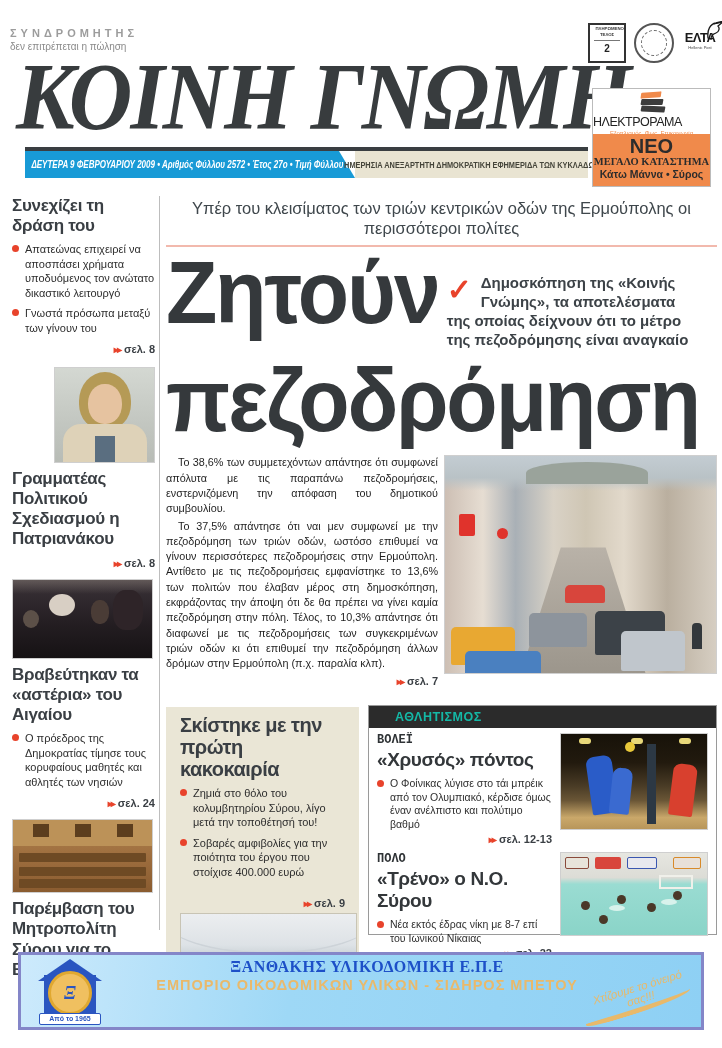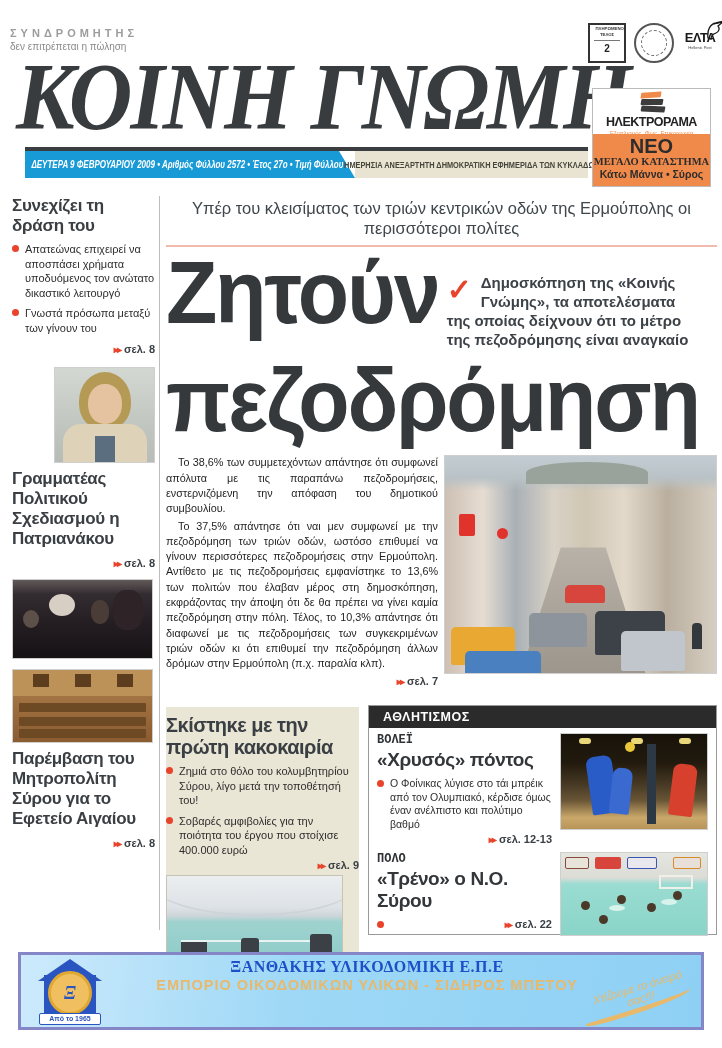--- a/index.html
+++ b/index.html
@@ -34,21 +34,21 @@
   .tag-bar { position:absolute; left:355px; top:151px; width:233px; height:27px; background:#e9e4d2; display:flex; align-items:center; justify-content:center; }
   .tag-bar .txt { color:#45453a; font-size:9px; font-weight:bold; white-space:nowrap; transform:scaleX(.82); transform-origin:center; }
 
   
   .el-ad { position:absolute; left:592px; top:88px; width:119px; height:99px; border:1px solid #bbb; background:#fff; }
   .el-ad .logo { width:30px; height:22px; margin:3px auto 1px; position:relative; }
   .el-ad .logo i { position:absolute; left:4px; height:6px; border-radius:1px; }
   .el-ad .logo .a { top:0; width:20px; background:#f08a4b; transform:skewX(-12deg) rotate(-4deg); }
   .el-ad .logo .b { top:7px; width:22px; background:#3c3c3c; transform:skewX(-10deg); }
   .el-ad .logo .c { top:14px; width:24px; background:#3c3c3c; transform:skewX(-8deg) rotate(3deg); }
-  .el-ad .name { text-align:center; font-size:12.5px; font-weight:bold; color:#222; letter-spacing:-0.5px; }
+  .el-ad .name { font-size:12.5px; font-weight:normal; color:#222; letter-spacing:-0.5px; }
   .el-ad .tg { text-align:center; font-size:6px; color:#f08a4b; margin-top:1px; }
   .el-ad .orange { position:absolute; left:0; right:0; bottom:0; height:52px; background:#f08a4b; text-align:center; color:#2c2c2c; }
   .el-ad .neo { font-size:20px; font-weight:bold; line-height:20px; margin-top:2px; }
   .el-ad .l2 { font-size:10.5px; font-weight:bold; line-height:12px;font-family:Liberation Serif, serif; }
   .el-ad .l3 { font-size:10.5px; font-weight:bold; line-height:12px; }
 
   
   .sidebar { position:absolute; left:12px; top:196px; width:143px; }
   .divider-v { position:absolute; left:159px; top:196px; width:1px; height:734px; background:#bdbdbd; }
   .s-title { font-size:17px; font-weight:bold; line-height:1.18; color:#3a3f44; letter-spacing:-0.3px; }
@@ -101,36 +101,36 @@
   .c-yellow { left:6px; bottom:8px; width:64px; height:38px; background:#e8a832; }
   .c-blue { left:20px; bottom:-8px; width:76px; height:30px; background:#4a80c0; border-radius:8px 8px 0 0; }
   .c-grey { left:84px; bottom:26px; width:58px; height:34px; background:#8d949c; }
   .c-dark { left:150px; bottom:18px; width:70px; height:44px; background:#3c4248; }
   .c-silver { left:176px; bottom:2px; width:64px; height:40px; background:#c0c6cc; }
   .c-red { left:120px; bottom:70px; width:40px; height:18px; background:#d8453c; }
   .ph-street .ped { position:absolute; right:14px; bottom:24px; width:10px; height:26px; background:#33383c; border-radius:4px 4px 0 0; }
   .a-ref { margin-top:4px; }
 
   
-  .pool-box { position:absolute; left:166px; top:707px; width:193px; height:246px; background:#eae6d6; padding:7px 0; }
+  .pool-box { position:absolute; left:166px; top:707px; width:193px; height:246px; background:#eae6d6; padding:7px 14px; }
   .pool-box .s-title { font-size:20px; line-height:22px; letter-spacing:-0.5px; }
   .pool-box .bullet { font-size:11px; }
-  .pool-box .pref { margin-top:2px; }
+  .pool-box .pref { margin-top:18px; }
   .ph-pool { width:177px; height:84px; margin-top:4px; background:
       linear-gradient(180deg,#eceef0 0%,#dde2e6 38%,#cfd6da 48%,#9fd2cf 56%,#8fccc9 100%); border:1px solid #c8c4b4; }
   .ph-pool .arc { position:absolute; left:-10%; top:-30px; width:120%; height:70px; border-radius:50%; border-bottom:2px solid #cdd3d8; }
   .ph-pool .lane { position:absolute; left:8%; bottom:16px; width:84%; height:2px; background:#e8f4f2; }
   .ph-pool .blk { position:absolute; bottom:2px; background:#3a4046; }
   .ph-pool .k1 { left:14px; width:26px; height:14px; }
   .ph-pool .k2 { left:74px; width:18px; height:18px; border-radius:3px; }
   .ph-pool .k3 { right:10px; width:22px; height:22px; border-radius:3px; }
 
   
   .sports { position:absolute; left:368px; top:705px; width:349px; height:230px; border:1px solid #9a9a9a; background:#fff; }
-  .sports-head { height:22px; background:#2b2b2b; color:#ffffff; font-size:12.5px; font-weight:bold; letter-spacing:.5px; display:flex; align-items:center; padding-left:14px; }
+  .sports-head { height:22px; background:#2b2b2b; color:#14b8a6; font-size:12.5px; font-weight:bold; letter-spacing:.5px; display:flex; align-items:center; padding-left:26px; }
   .sp-row { display:flex; padding:5px 8px 2px 8px; }
   .sp-left { flex:1; padding-right:8px; }
   .sp-cat { font-size:12px; font-weight:bold; color:#2f3336;font-family:Liberation Mono, monospace; }
   .sp-title { font-size:19px; font-weight:bold; color:#33373a; letter-spacing:-0.4px; margin-top:2px; }
   .sp-left .bullet { font-size:10.5px; line-height:13.5px; }
   .sp-left .pref { margin-top:2px; }
 
   .ph-volley { width:148px; height:97px; background:linear-gradient(180deg,#171209 0%,#221a0e 30%,#4a3c26 55%,#6a5636 70%,#caa86a 88%,#b8965a 100%); }
   .ph-volley .light { position:absolute; top:4px; width:12px; height:6px; background:#e8d87a; border-radius:3px; }
   .ph-volley .ball { position:absolute; left:64px; top:8px; width:10px; height:10px; border-radius:50%; background:#e8c83a; }
@@ -253,20 +253,30 @@
     </div>
 
     <div class="photo ph-crowd">
       <div class="lite"></div>
       <div class="b1"></div>
       <div class="b2"></div>
       <div class="b3"></div>
       <div class="b4"></div>
     </div>
 
+    <div>
+      <h3 class="s-title">Βραβεύτηκαν τα «αστέρια» του Αιγαίου</h3>
+      <div class="bullet">
+        <span class="dot"></span>
+        <span>Ο πρόεδρος της Δημοκρατίας τίμησε τους κορυφαίους μαθητές και αθλητές των νησιών</span>
+      </div>
+      <div class="pref">
+        <span class="arr">▸▸</span><span>σελ. 24</span>
+      </div>
+    </div>
 
     <div class="photo ph-court">
       <div class="wall"></div>
       <div class="fr" style="left:20px"></div>
       <div class="fr" style="left:62px"></div>
       <div class="fr" style="left:104px"></div>
       <div class="bench" style="bottom:30px"></div>
       <div class="bench" style="bottom:16px"></div>
       <div class="bench" style="bottom:4px"></div>
     </div>
@@ -365,20 +375,21 @@
         <div class="pred"></div>
       </div>
     </div>
 
     <div class="sp-row">
       <div class="sp-left">
         <div class="sp-cat">ΠΟΛΟ</div>
         <div class="sp-title">«Τρένο» ο Ν.Ο. Σύρου</div>
         <div class="bullet">
           <span class="dot"></span>
+          <span>Νέα εκτός έδρας νίκη με 8-7 επί του Ιωνικού Νίκαιας</span>
         </div>
         <div class="pref">
           <span class="arr">▸▸</span><span>σελ. 22</span>
         </div>
       </div>
       <div class="photo ph-polo">
         <div class="ban b-grn"></div>
         <div class="ban b-red"></div>
         <div class="ban b-blu"></div>
         <div class="ban b-or"></div>

